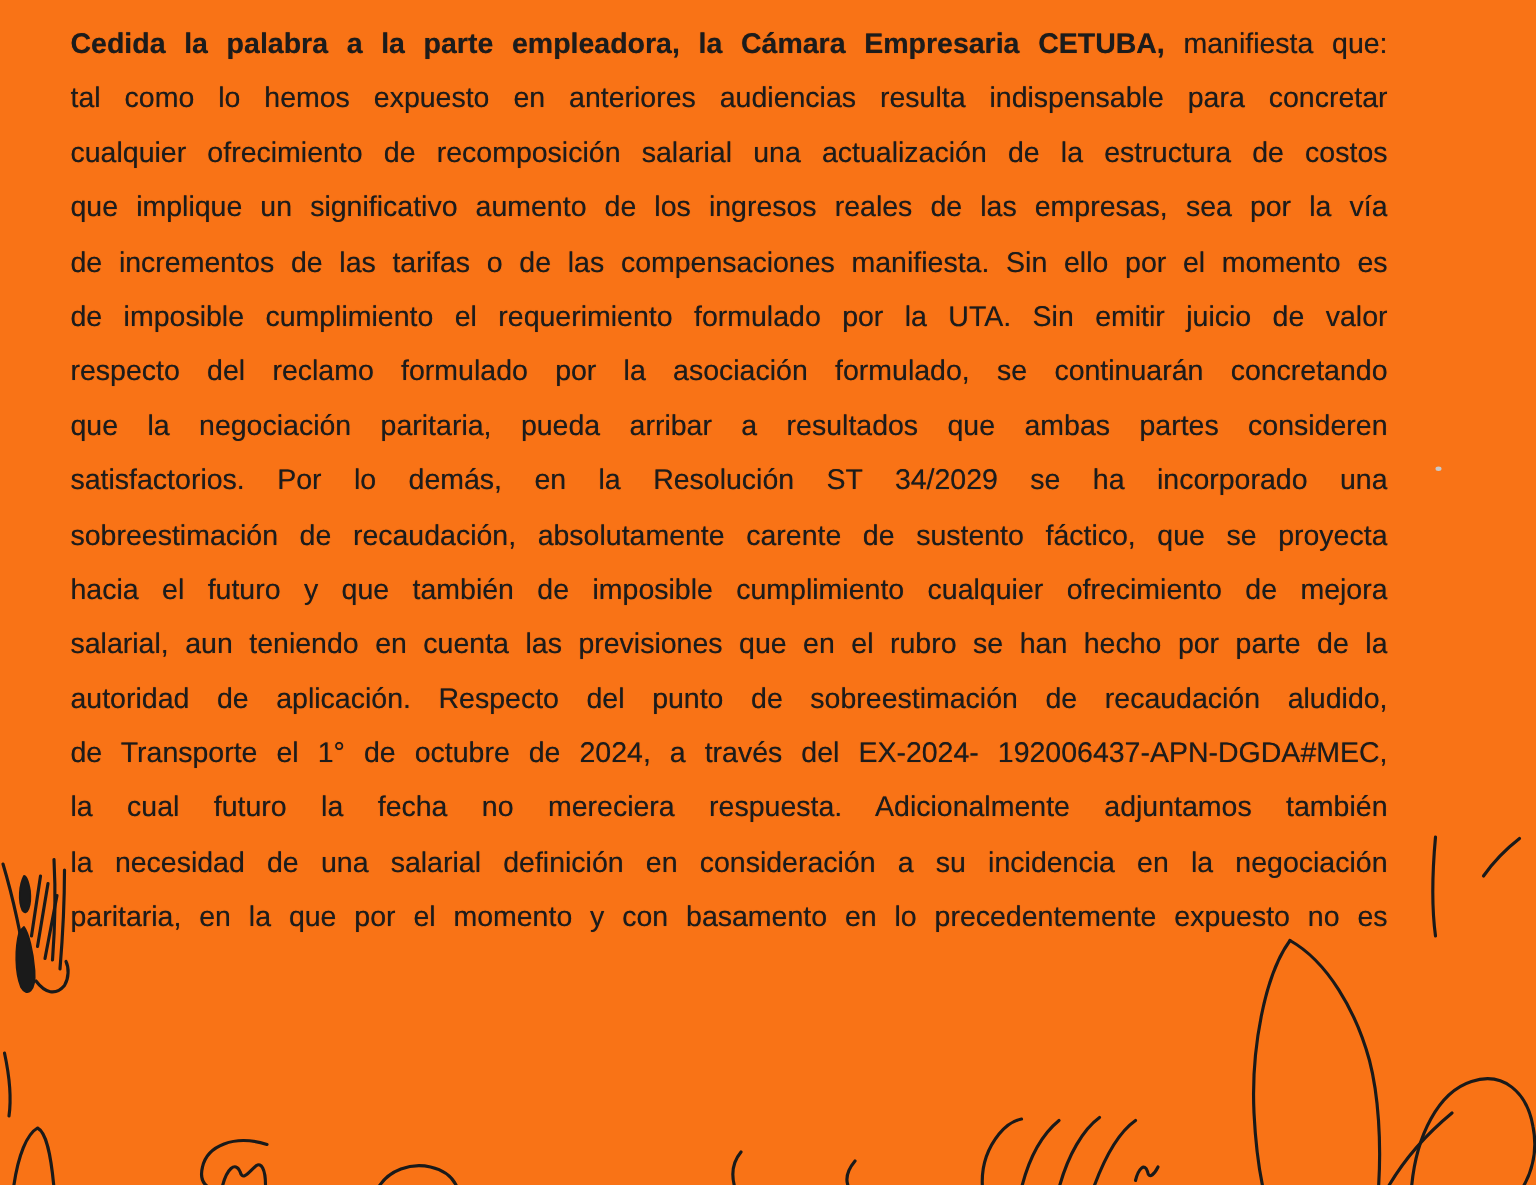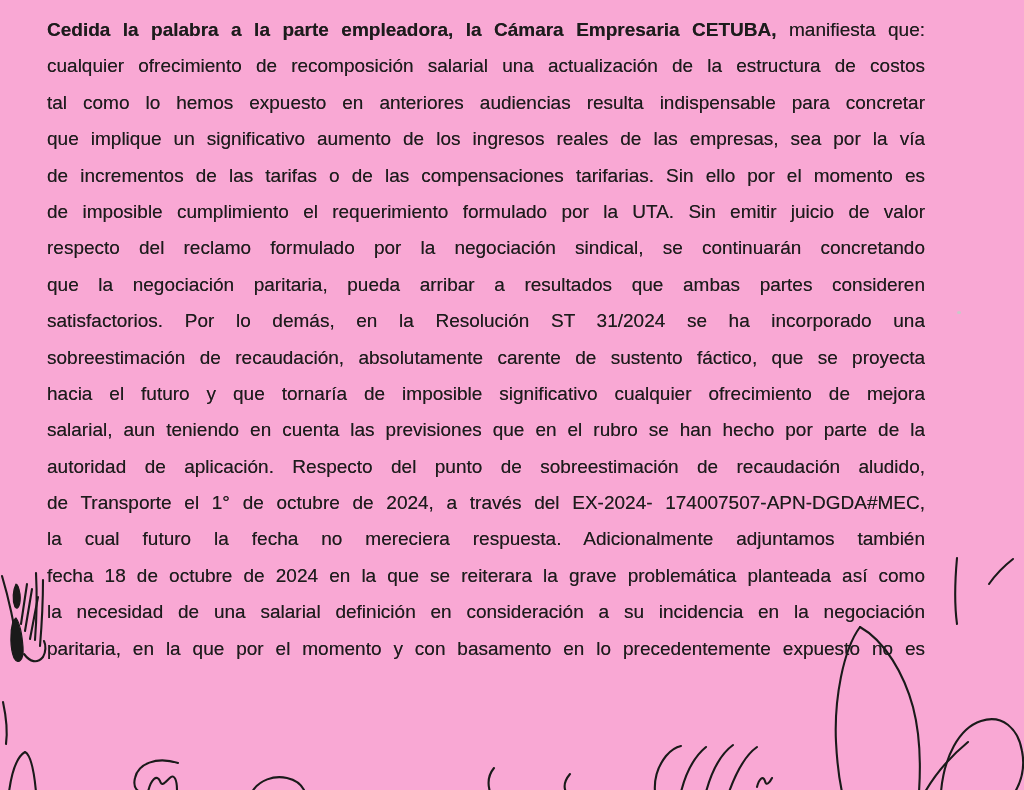--- a/index.html
+++ b/index.html
@@ -4,21 +4,21 @@
 <style>
   html, body {
     margin: 0;
     padding: 0;
     background: #ffffff;
   }
   .page {
     position: relative;
     width: 1024px;
     height: 790px;
-    background: #f9a8d4;
+    background: #f97316;
     overflow: hidden;
     font-family: "Liberation Sans", "DejaVu Sans", sans-serif;
   }
   .textblock {
     position: absolute;
     left: 47px;
     top: 12px;
     width: 878px;
     color: #1c1c1c;
     font-size: 19px;
@@ -61,35 +61,34 @@
     border-radius: 50%;
   }
 </style>
 </head>
 <body>
 
 <div class="page">
 
   <div class="textblock">
     <div class="line"><span class="b">Cedida la palabra a la parte empleadora, la Cámara Empresaria CETUBA,</span> <span>manifiesta que:</span></div>
+    <div class="line">tal como lo hemos expuesto en anteriores audiencias resulta indispensable para concretar</div>
     <div class="line">cualquier ofrecimiento de recomposición salarial una actualización de la estructura de costos</div>
-    <div class="line">tal como lo hemos expuesto en anteriores audiencias resulta indispensable para concretar</div>
     <div class="line">que implique un significativo aumento de los ingresos reales de las empresas, sea por la vía</div>
-    <div class="line">de incrementos de las tarifas o de las compensaciones tarifarias. Sin ello por el momento es</div>
+    <div class="line">de incrementos de las tarifas o de las compensaciones manifiesta. Sin ello por el momento es</div>
     <div class="line">de imposible cumplimiento el requerimiento formulado por la UTA. Sin emitir juicio de valor</div>
-    <div class="line">respecto del reclamo formulado por la negociación sindical, se continuarán concretando</div>
+    <div class="line">respecto del reclamo formulado por la asociación formulado, se continuarán concretando</div>
     <div class="line">que la negociación paritaria, pueda arribar a resultados que ambas partes consideren</div>
-    <div class="line">satisfactorios. Por lo demás, en la Resolución ST 31/2024 se ha incorporado una</div>
+    <div class="line">satisfactorios. Por lo demás, en la Resolución ST 34/2029 se ha incorporado una</div>
     <div class="line">sobreestimación de recaudación, absolutamente carente de sustento fáctico, que se proyecta</div>
-    <div class="line">hacia el futuro y que tornaría de imposible significativo cualquier ofrecimiento de mejora</div>
+    <div class="line">hacia el futuro y que también de imposible cumplimiento cualquier ofrecimiento de mejora</div>
     <div class="line">salarial, aun teniendo en cuenta las previsiones que en el rubro se han hecho por parte de la</div>
     <div class="line">autoridad de aplicación. Respecto del punto de sobreestimación de recaudación aludido,</div>
-    <div class="line">de Transporte el 1° de octubre de 2024, a través del EX-2024- 174007507-APN-DGDA#MEC,</div>
+    <div class="line">de Transporte el 1° de octubre de 2024, a través del EX-2024- 192006437-APN-DGDA#MEC,</div>
     <div class="line">la cual futuro la fecha no mereciera respuesta. Adicionalmente adjuntamos también</div>
-    <div class="line">fecha 18 de octubre de 2024 en la que se reiterara la grave problemática planteada así como</div>
     <div class="line">la necesidad de una salarial definición en consideración a su incidencia en la negociación</div>
     <div class="line">paritaria, en la que por el momento y con basamento en lo precedentemente expuesto no es</div>
   </div>
 
   <div class="speck"></div>
 
   <svg class="ink-overlay" width="1024" height="790" viewBox="0 0 1024 790">
 
     <g>
       <path d="M2,576 C8,596 14,622 19,654"></path>

